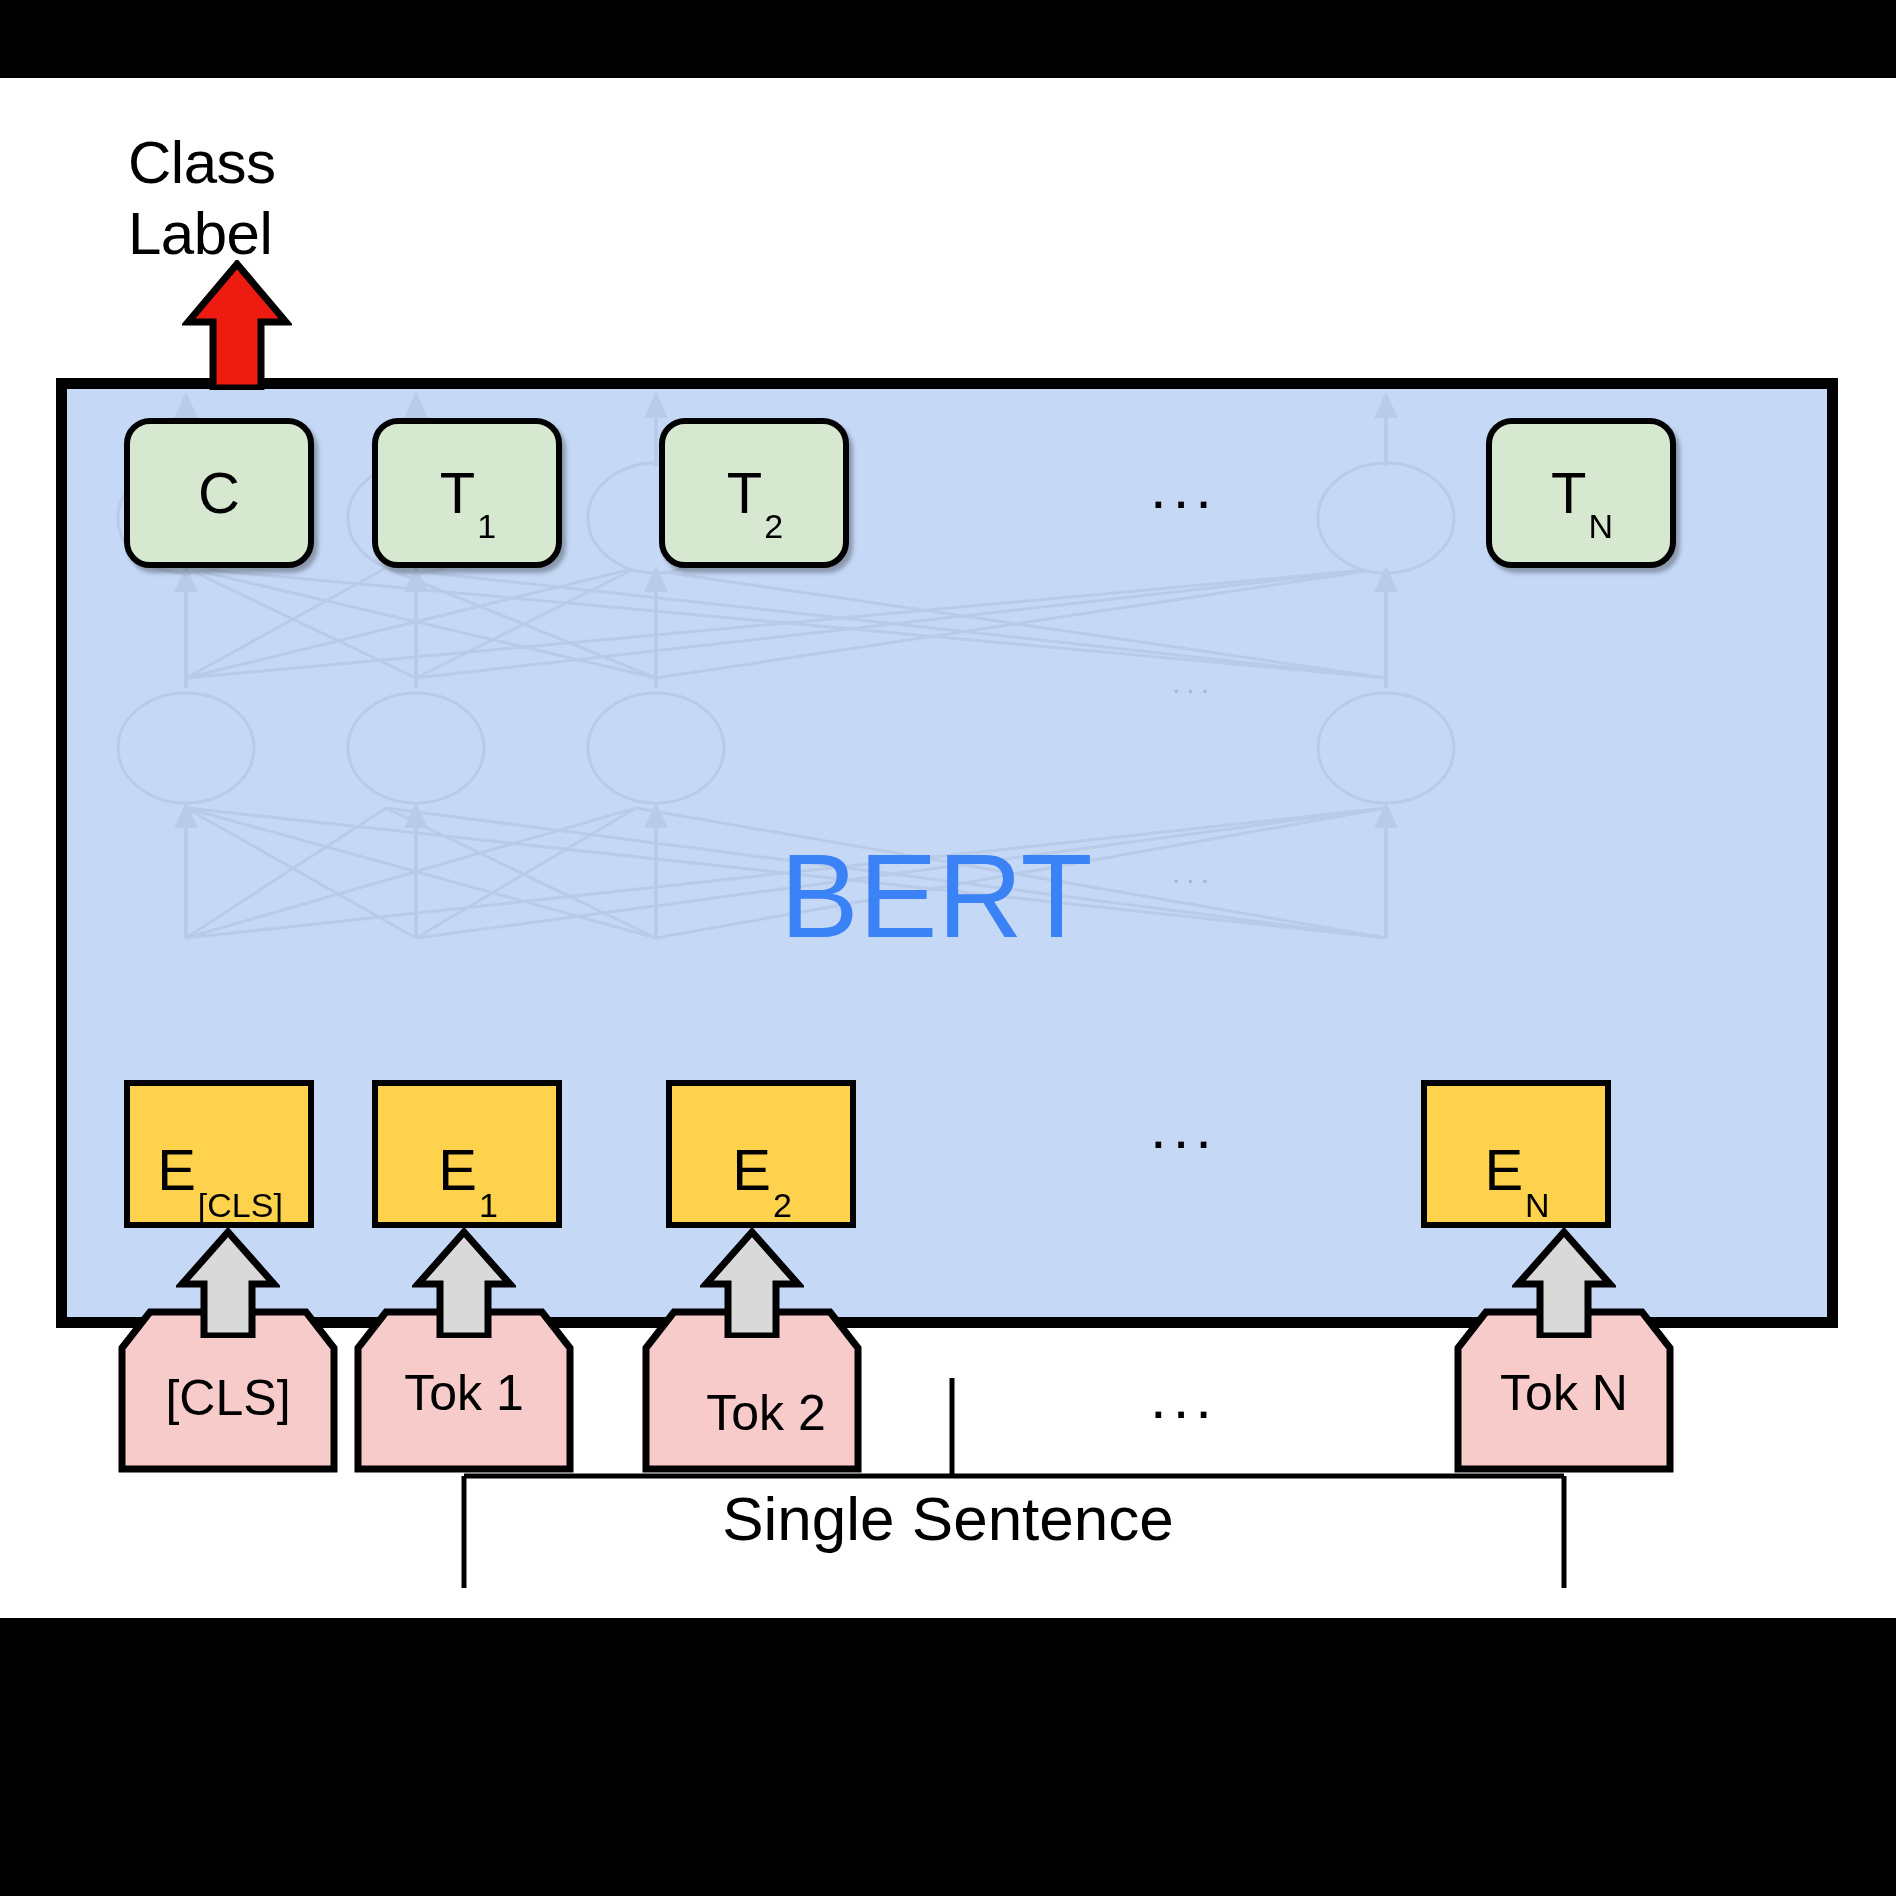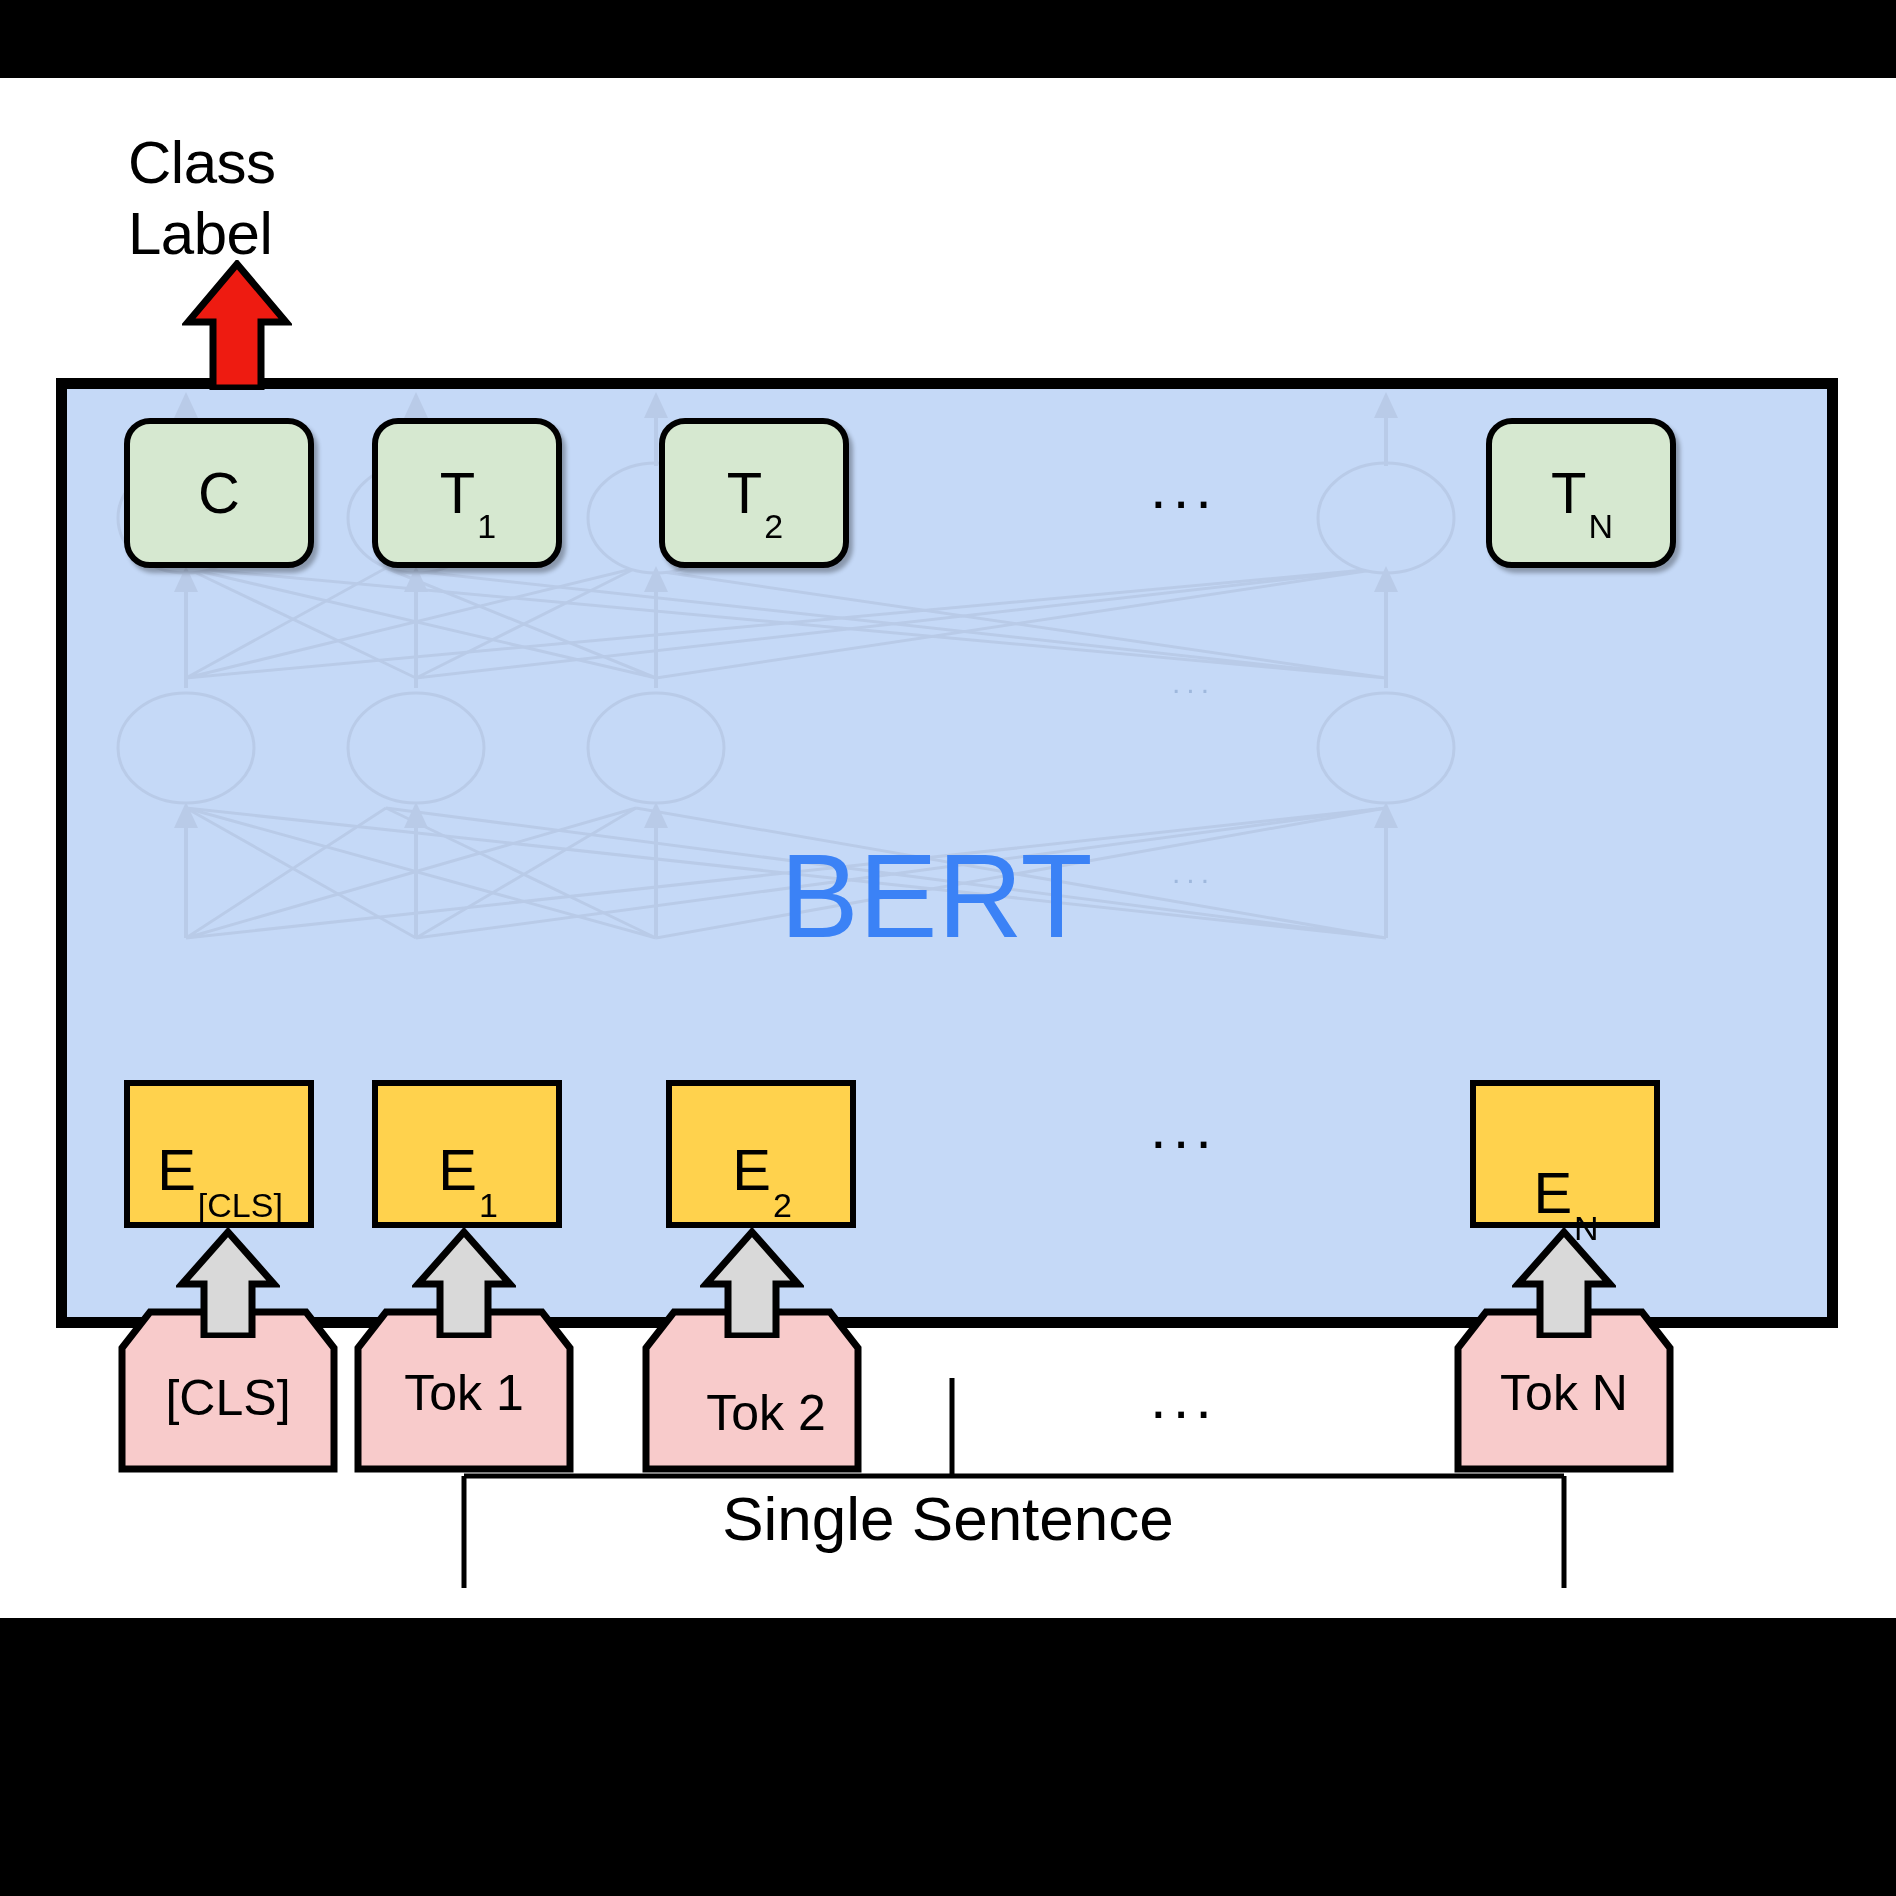--- a/index.html
+++ b/index.html
@@ -218,21 +218,21 @@
 
     <div class="emb-box" style="left:124px;top:1002px;">
       <span class="lbl"><span>E</span><sub>[CLS]</sub></span>
     </div>
     <div class="emb-box" style="left:372px;top:1002px;">
       <span class="lbl"><span>E</span><sub>1</sub></span>
     </div>
     <div class="emb-box" style="left:666px;top:1002px;">
       <span class="lbl"><span>E</span><sub>2</sub></span>
     </div>
-    <div class="emb-box" style="left:1470px;top:1002px;align-items:flex-end;">
+    <div class="emb-box" style="left:1421px;top:1002px;">
       <span class="lbl"><span>E</span><sub>N</sub></span>
     </div>
 
     <div class="ell" style="left:1150px;top:1020px;">...</div>
 
     <svg class="arrow-svg" style="left:176px;top:1150px;width:104px;height:110px;" viewBox="0 0 104 110">
       <polygon points="52,4 98,56 76,56 76,108 28,108 28,56 6,56" fill="#d9d9d9" stroke="#000" stroke-width="7"></polygon>
     </svg>
     <svg class="arrow-svg" style="left:412px;top:1150px;width:104px;height:110px;" viewBox="0 0 104 110">
       <polygon points="52,4 98,56 76,56 76,108 28,108 28,56 6,56" fill="#d9d9d9" stroke="#000" stroke-width="7"></polygon>

